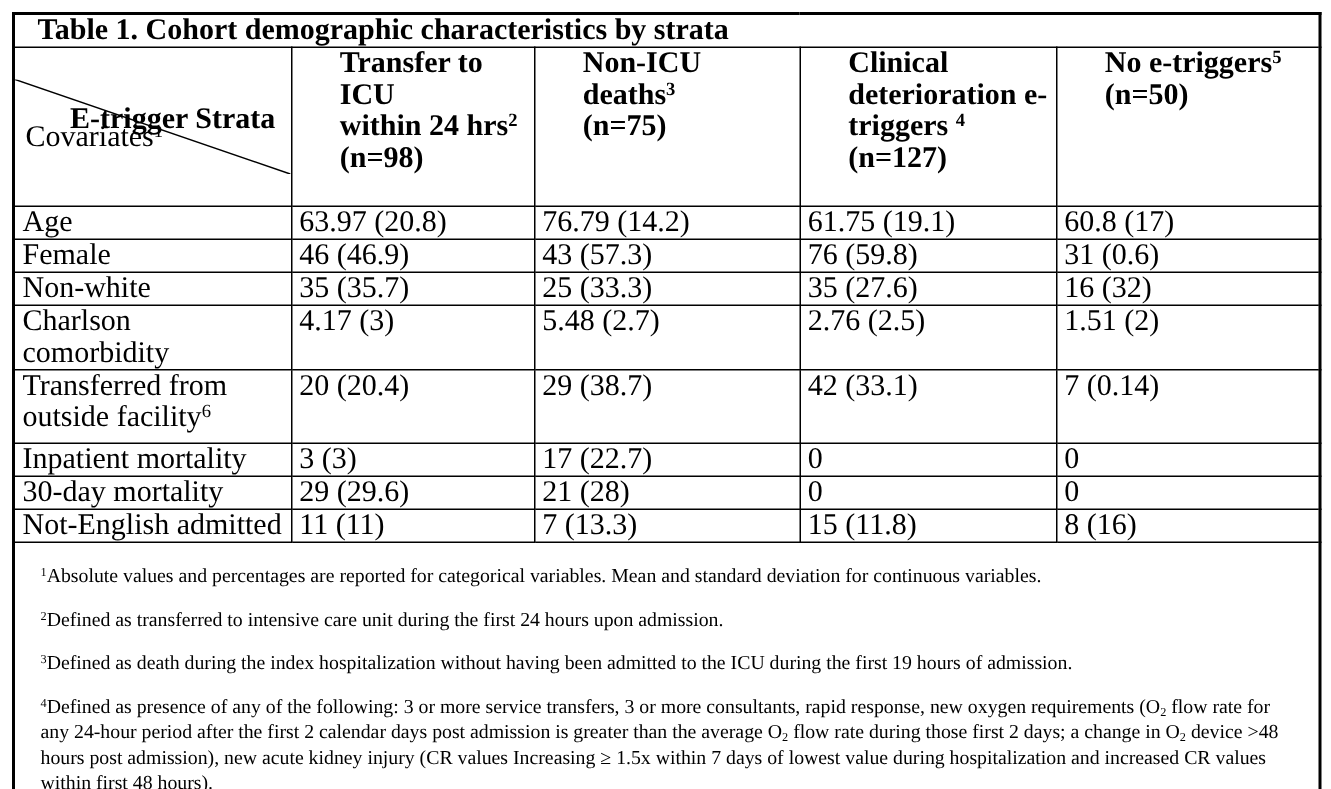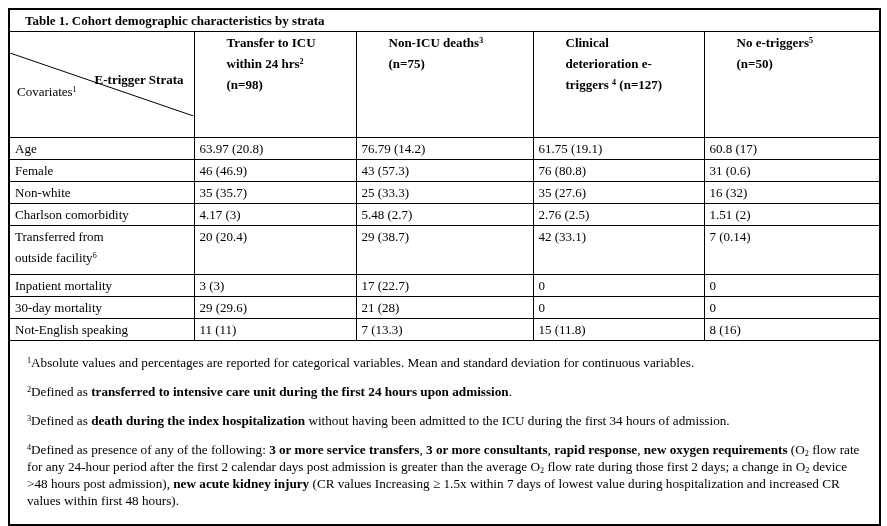--- a/index.html
+++ b/index.html
@@ -1,33 +1,33 @@
 <!DOCTYPE html>
 <html><head>
 <meta charset="utf-8">
 <style>
   html,body{margin:0;padding:0;background:#fff;color:#000;}
   body{width:887px;height:526px;font-family:"Liberation Serif","DejaVu Serif",serif;overflow:hidden;}
   .page{padding:8px 8px 0 8px;}
   table.demo{border-collapse:collapse;table-layout:fixed;width:871px;border:2px solid #000;background:#fff;}
-  td,th{border:1px solid #000;vertical-align:top;font-size:13px;line-height:21px;padding:0 4px 0 5px;text-align:left;}
+  td,th{border:1px solid #000;vertical-align:top;font-size:20px;line-height:21px;padding:0 4px 0 5px;text-align:left;}
   .title-cell{font-weight:bold;padding-left:15px;height:21px;}
   th{font-weight:bold;white-space:pre-line;padding-left:32px;}
   .corner-cell{position:relative;padding:0;overflow:hidden;}
   .corner-box{position:relative;height:63px;}
   .corner-diag{position:absolute;left:0;top:0;width:100%;height:100%;}
   .corner-tr{position:absolute;top:16px;right:10px;font-weight:bold;white-space:nowrap;}
   .corner-bl{position:absolute;bottom:14px;left:7px;font-weight:normal;white-space:nowrap;}
   .label-cell{white-space:pre-line;}
   tbody tr.pad-row td{padding-bottom:6px;}
   tr.footnotes-row td{font-size:13.2px;line-height:17px;padding:1px 5px 3px 5px;}
   .footnote{margin:12px;}
   sup{font-size:62%;line-height:0;position:relative;top:-0.45em;vertical-align:baseline;}
   sub{font-size:62%;line-height:0;position:relative;top:0.28em;vertical-align:baseline;}
-  .b{font-weight:bold;}
+  .b{font-weight:normal;}
 </style>
 </head>
 <body>
 
 <div class="page">
   <table class="demo">
     <colgroup>
       <col style="width:185px">
         <col style="width:162px">
         <col style="width:177px">
@@ -67,21 +67,21 @@
           <td class="label-cell"><span>Age</span></td>
           <td>63.97 (20.8)</td>
           <td>76.79 (14.2)</td>
           <td>61.75 (19.1)</td>
           <td>60.8 (17)</td>
         </tr>
         <tr>
           <td class="label-cell"><span>Female</span></td>
           <td>46 (46.9)</td>
           <td>43 (57.3)</td>
-          <td>76 (80.8)</td>
+          <td>76 (59.8)</td>
           <td>31 (0.6)</td>
         </tr>
         <tr>
           <td class="label-cell"><span>Non-white</span></td>
           <td>35 (35.7)</td>
           <td>25 (33.3)</td>
           <td>35 (27.6)</td>
           <td>16 (32)</td>
         </tr>
         <tr>
@@ -107,31 +107,31 @@
           <td>0</td>
         </tr>
         <tr>
           <td class="label-cell"><span>30-day mortality</span></td>
           <td>29 (29.6)</td>
           <td>21 (28)</td>
           <td>0</td>
           <td>0</td>
         </tr>
         <tr>
-          <td class="label-cell"><span>Not-English speaking</span></td>
+          <td class="label-cell"><span>Not-English admitted</span></td>
           <td>11 (11)</td>
           <td>7 (13.3)</td>
           <td>15 (11.8)</td>
           <td>8 (16)</td>
         </tr>
       </tbody>
     <tfoot>
       <tr class="footnotes-row">
         <td colspan="5">
             <div class="footnote"><sup>1</sup><span>Absolute values and percentages are reported for categorical variables. Mean and standard deviation for continuous variables.</span></div>
             <div class="footnote"><sup>2</sup><span>Defined as </span><span class="b">transferred to intensive care unit during the first 24 hours upon admission</span><span>.</span></div>
-            <div class="footnote"><sup>3</sup><span>Defined as </span><span class="b">death during the index hospitalization</span><span> without having been admitted to the ICU during the first 34 hours of admission.</span></div>
+            <div class="footnote"><sup>3</sup><span>Defined as </span><span class="b">death during the index hospitalization</span><span> without having been admitted to the ICU during the first 19 hours of admission.</span></div>
             <div class="footnote"><sup>4</sup><span>Defined as presence of any of the following: </span><span class="b">3 or more service transfers</span><span>, </span><span class="b">3 or more consultants</span><span>, </span><span class="b">rapid response</span><span>, </span><span class="b">new oxygen requirements</span><span> (O</span><sub>2</sub><span> flow rate for any 24-hour period after the first 2 calendar days post admission is greater than the average O</span><sub>2</sub><span> flow rate during those first 2 days; a change in O</span><sub>2</sub><span> device &gt;48 hours post admission), </span><span class="b">new acute kidney injury</span><span> (CR values Increasing ≥ 1.5x within 7 days of lowest value during hospitalization and increased CR values within first 48 hours).</span></div>
           </td>
       </tr>
     </tfoot>
   </table>
 </div>
 
 </body></html>

